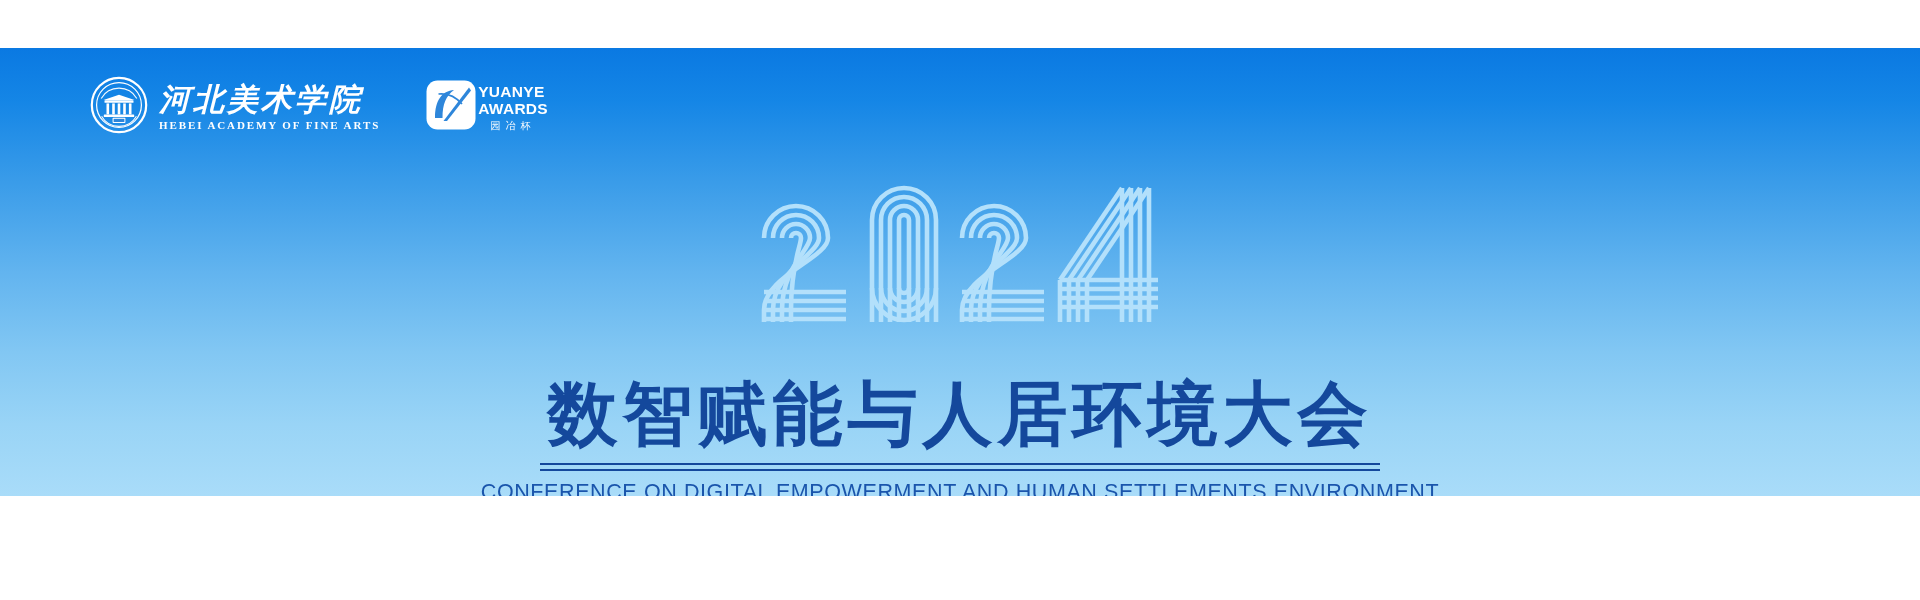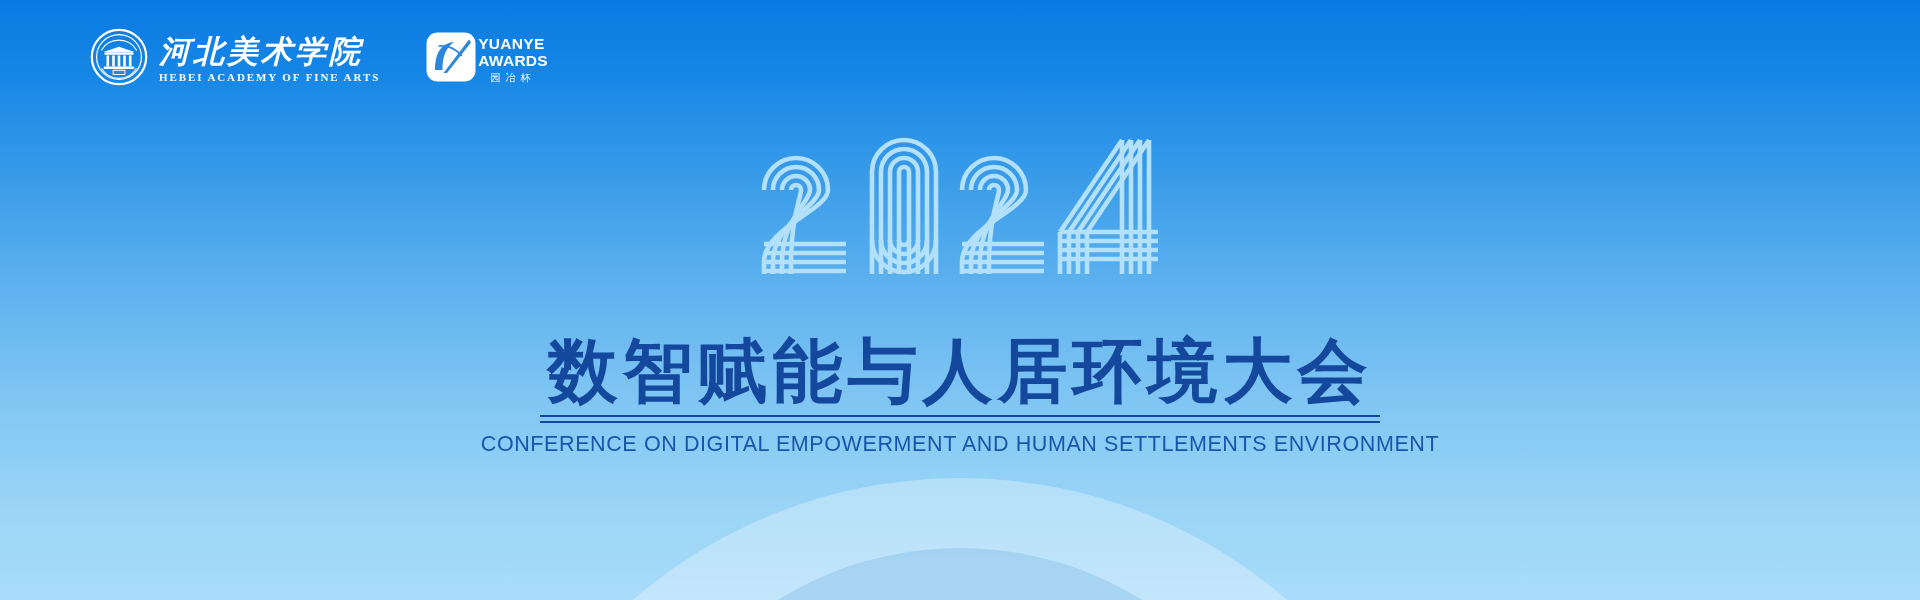--- a/index.html
+++ b/index.html
@@ -3,31 +3,32 @@
 <meta charset="utf-8">
 <style>
   html, body {
     margin: 0;
     padding: 0;
     background: #ffffff;
   }
   #banner {
     position: relative;
     width: 1920px;
-    height: 600px;
+    height: 448px;
     overflow: hidden;
     font-family: "Liberation Sans", "DejaVu Sans", sans-serif;
     background: linear-gradient(to bottom,
         #0a79e2 0%,
         #1586e6 12%,
         #3a9ce9 30%,
         #62b4ef 50%,
         #82c7f3 68%,
         #99d4f6 84%,
         #a9dcf9 100%);
+    margin-top: 48px;
   }
 
   
   .arc {
     position: absolute;
     border-radius: 50%;
     pointer-events: none;
   }
   .arc-outer {
     width: 1000px;
@@ -131,21 +132,21 @@
     width: 100%;
     text-align: center;
     z-index: 5;
   }
   .headline-cn {
     color: #14489c;
     font-size: 70px;
     font-weight: 700;
     letter-spacing: 5px;
     line-height: 1.02;
-    font-family: Liberation Sans, sans-serif;
+    font-family: Liberation Mono, monospace;
     white-space: nowrap;
   }
   .rules {
     width: 840px;
     margin: 8px auto 0 auto;
   }
   .rule {
     height: 2px;
     background: #14489c;
     width: 100%;

